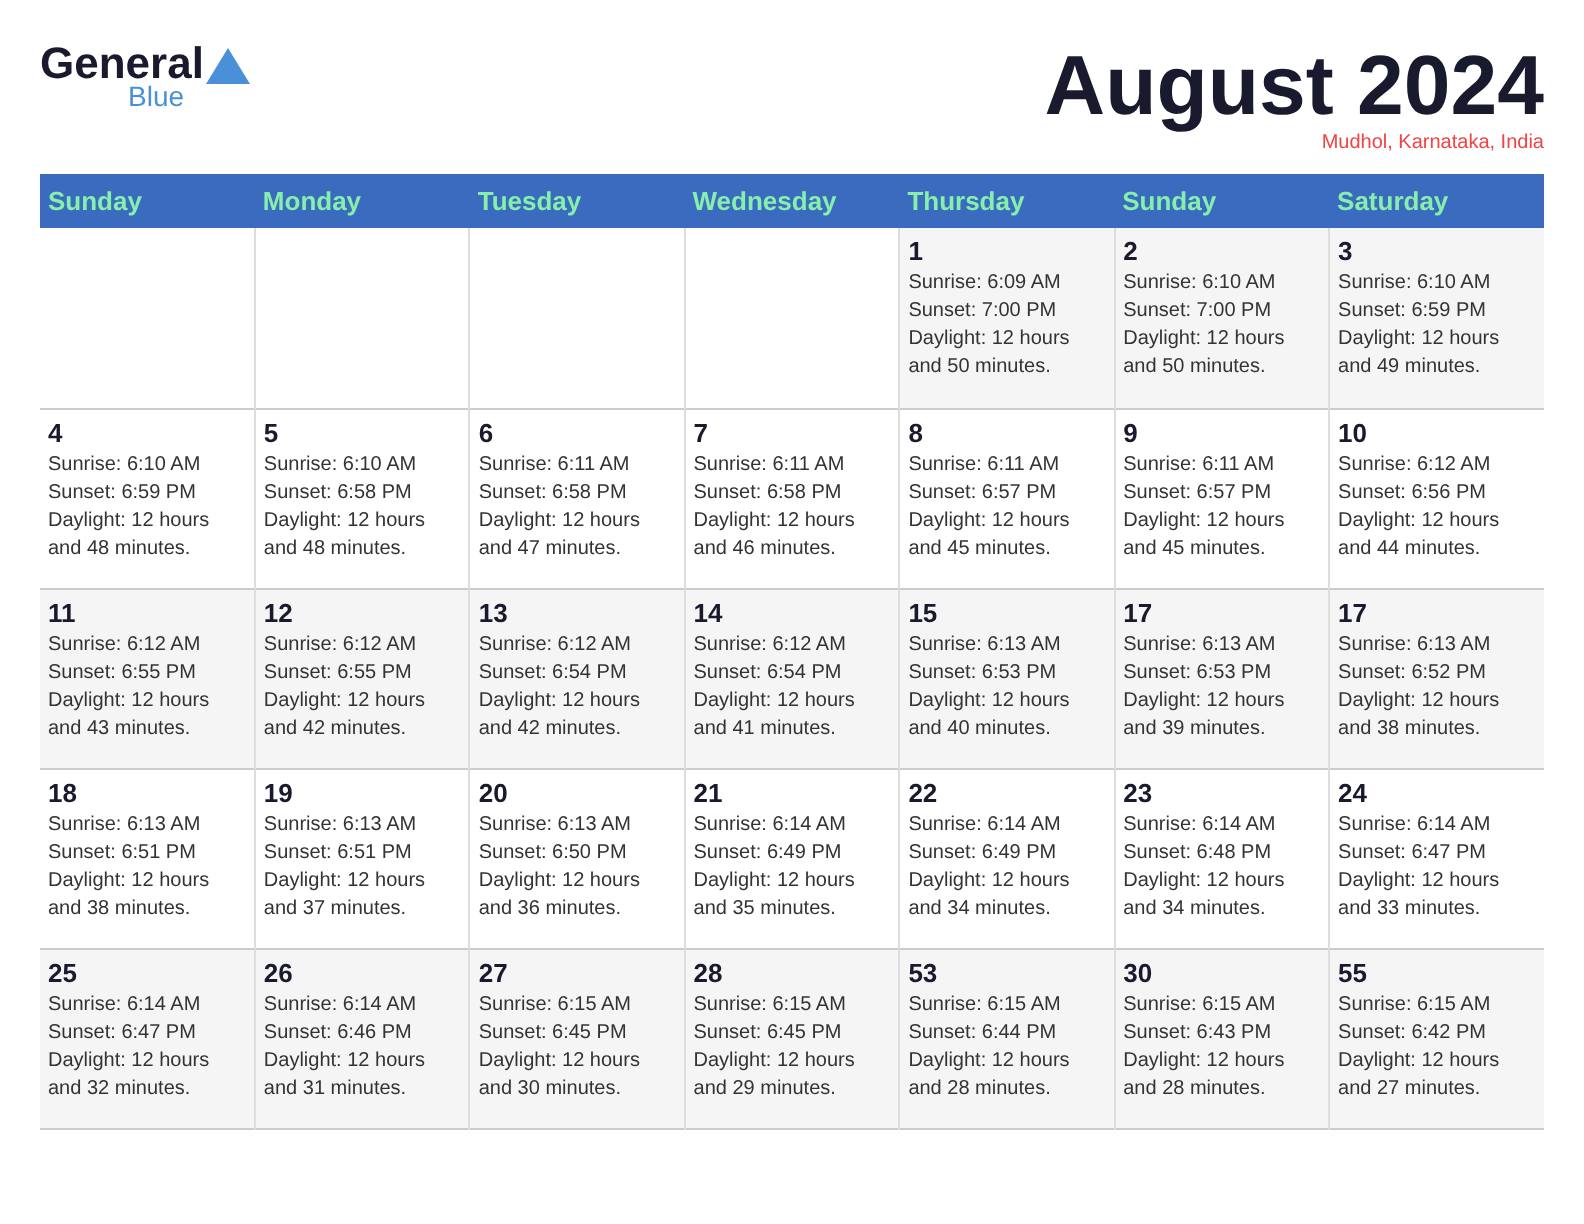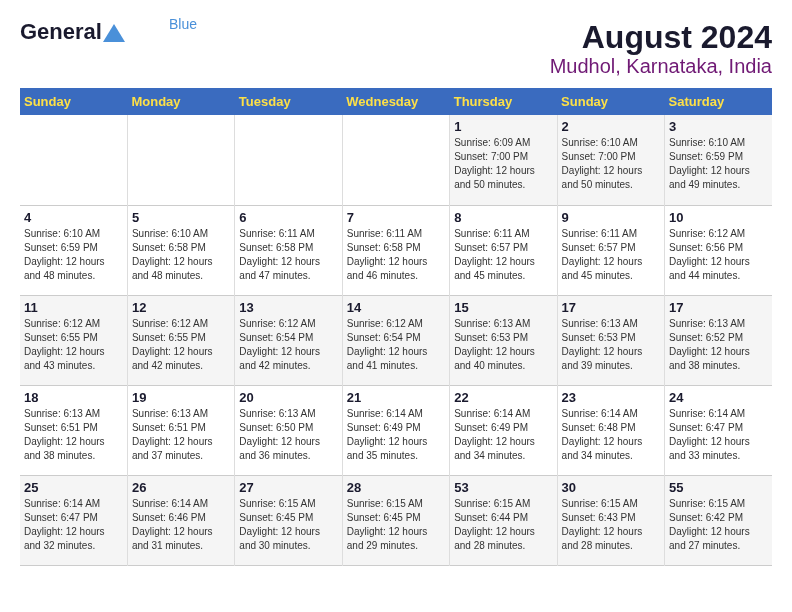--- a/index.html
+++ b/index.html
@@ -11,54 +11,54 @@
       padding: 20px;
     }
     .header {
       display: flex;
       justify-content: space-between;
       align-items: flex-start;
       margin-bottom: 10px;
     }
     .logo {
       display: flex;
-      flex-direction: row;
+      flex-direction: column;
       align-items: flex-start;
       justify-content: center;
     }
     .logo-text {
       font-size: 22px;
       font-weight: bold;
       color: #1a1a2e;
       line-height: 1.1;
     }
     .logo-text span {
       color: #4a90d9;
     }
     .title-block {
       text-align: right;
     }
     .main-title {
-      font-size: 32px;
+      font-size: 42px;
       font-weight: bold;
       color: #1a1a2e;
       line-height: 1.1;
     }
     .subtitle {
-      font-size: 20px;
-      color: #701a75;
+      font-size: 10px;
+      color: #ef4444;
     }
     table {
       width: 100%;
       border-collapse: collapse;
       font-size: 11px;
     }
     thead tr th {
       background-color: #3a6bbf;
-      color: #fde047;
+      color: #86efac;
       padding: 6px 4px;
       text-align: left;
       font-size: 13px;
       font-weight: bold;
     }
     tbody tr {
       border-bottom: 1px solid #ccc;
     }
     tbody tr:nth-child(odd) {
       background-color: #f5f5f5;

